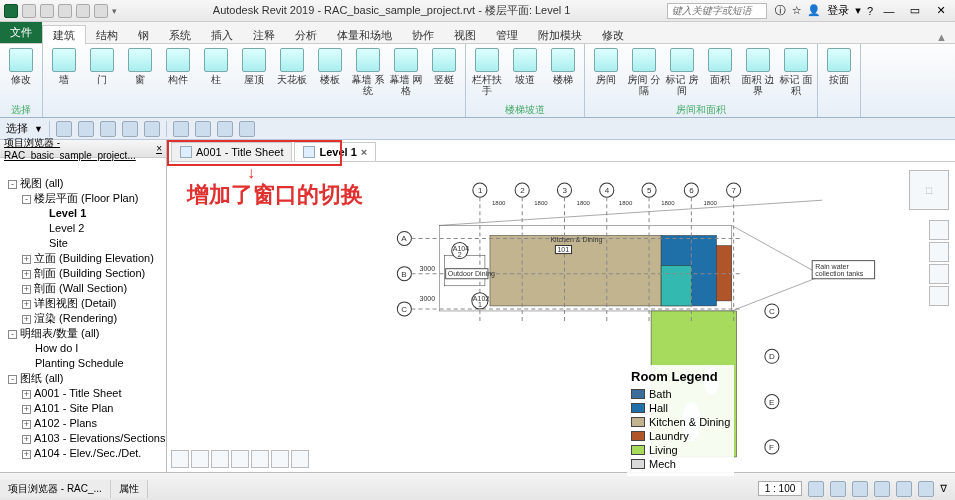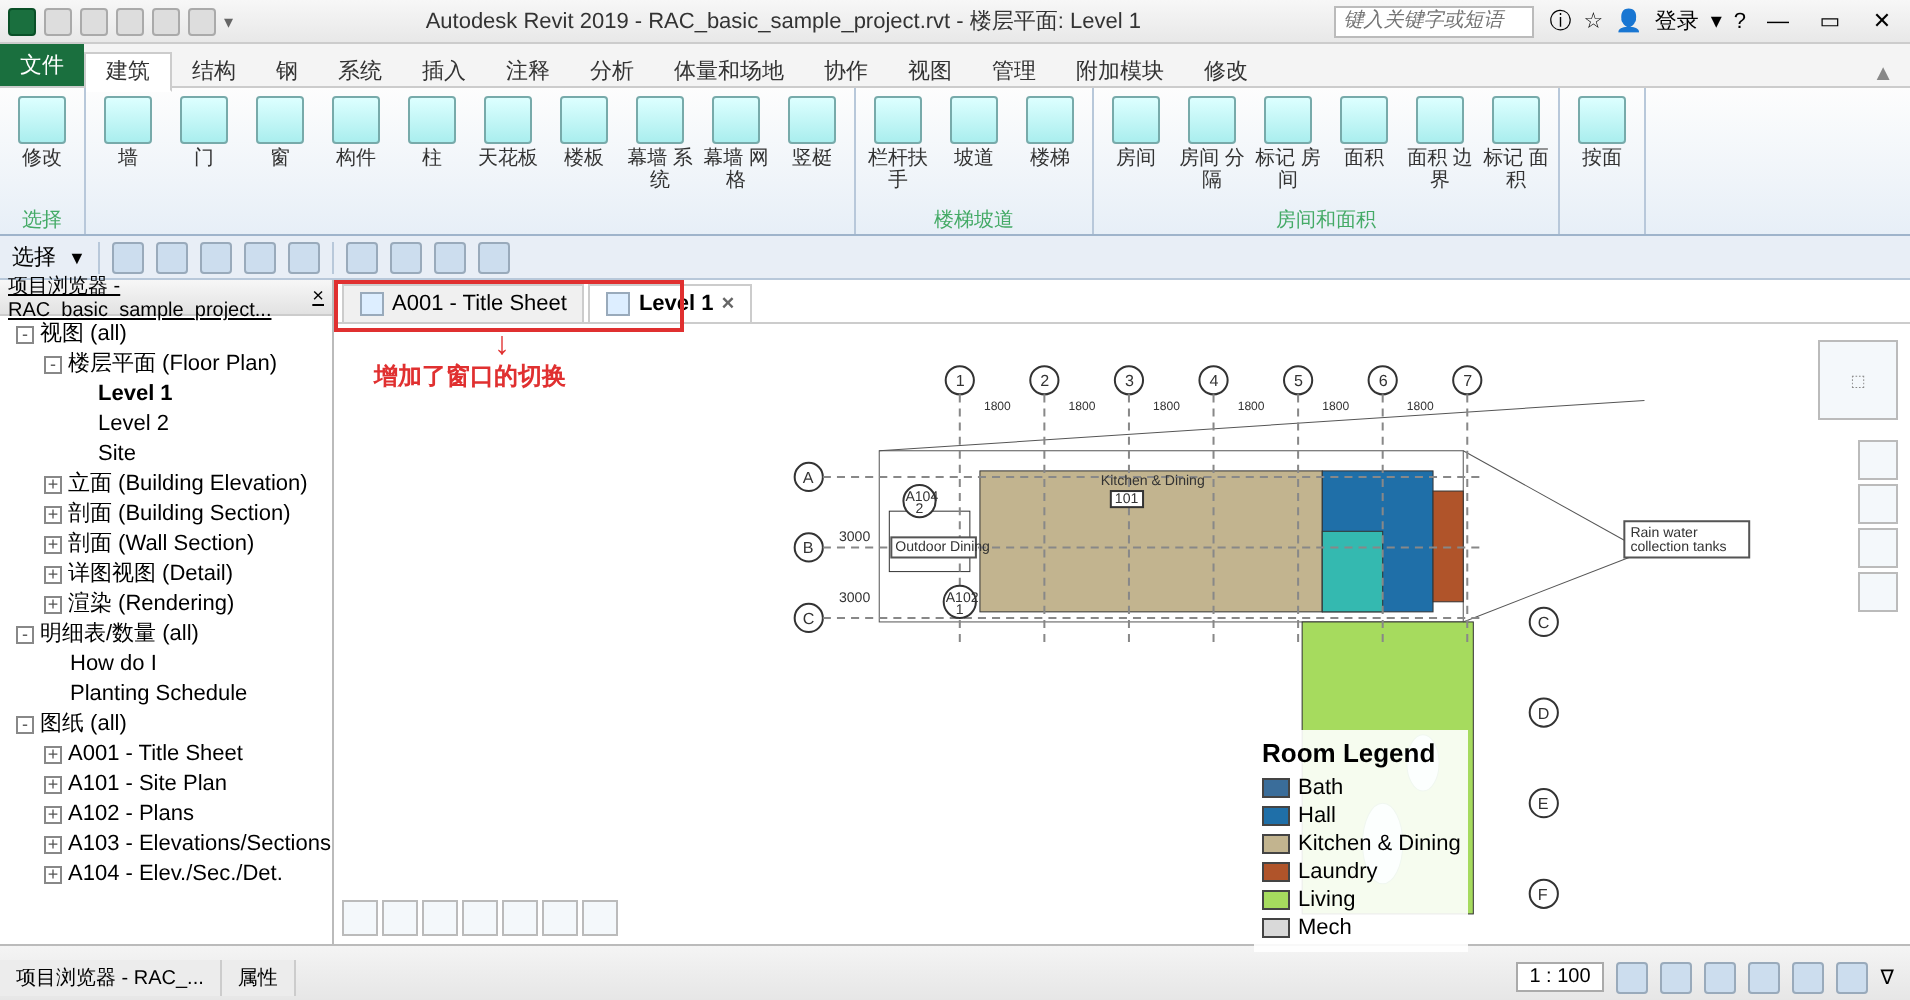--- a/index.html
+++ b/index.html
@@ -21,31 +21,31 @@
 .rg-item { display: flex; flex-direction: column; align-items: center; justify-content: flex-start; width: 34px; cursor: pointer; }
 .rg-item .ico { width: 24px; height: 24px; margin-top: 2px; border: 1px solid #7aa; background: linear-gradient(#dff,#aee); border-radius: 2px; }
 .rg-item .lbl { font-size: 10px; text-align: center; line-height: 11px; margin-top: 2px; color: #333; }
 .rg-title { font-size: 10px; color: #4a6; text-align: center; height: 14px; }
 .options-bar { height: 22px; background: #e8eef6; border-bottom: 1px solid #b8c8da; display: flex; align-items: center; padding: 0 6px; gap: 6px; font-size: 11px; }
 .options-bar .sep { width: 1px; height: 16px; background: #b8c8da; }
 .small-ico { width: 16px; height: 16px; background: #cde; border: 1px solid #9ab; border-radius: 2px; }
 .main { display: flex; height: 332px; }
 .browser { width: 167px; border-right: 1px solid #bbb; display: flex; flex-direction: column; }
 .browser-title { height: 18px; background: linear-gradient(#f7f7f7,#e2e2e2); border-bottom: 1px solid #ccc; padding: 2px 4px; font-size: 10px; display: flex; justify-content: space-between; align-items: center; text-decoration: underline; }
-.tree { flex: 1; overflow: auto; padding: 2px 2px; font-size: 11px; }
+.tree { flex: 1; overflow: auto; padding: 18px 2px; font-size: 11px; }
 .tree-node { white-space: nowrap; line-height: 15px; cursor: pointer; }
 .tree-toggle { display: inline-block; width: 9px; height: 9px; border: 1px solid #888; text-align: center; line-height: 7px; font-size: 9px; margin-right: 3px; color: #555; }
 .tree-node.bold { font-weight: bold; }
 .canvas-area { flex: 1; position: relative; background: #fff; }
 .doc-tabs { height: 22px; display: flex; align-items: end; padding-left: 4px; gap: 0; border-bottom: 1px solid #ccc; }
 .doc-tab { display: flex; align-items: center; gap: 4px; padding: 3px 8px; border: 1px solid #ccc; border-bottom: none; background: #f0f0f0; font-size: 11px; cursor: pointer; margin-right: 2px; }
 .doc-tab.active { background: #fff; font-weight: bold; }
 .doc-tab .close { color: #666; cursor: pointer; }
 .annotation-box { position: absolute; border: 2px solid #e03030; }
-.annotation-text { position: absolute; color: #e03030; font-family: "SimSun", serif; font-size: 12px; font-weight: bold; }
+.annotation-text { position: absolute; color: #e03030; font-family: "SimSun", serif; font-size: 22px; font-weight: bold; }
 .annotation-arrow { position: absolute; color: #e03030; font-size: 16px; }
 .drawing { position: absolute; left: 180px; top: 30px; right: 20px; bottom: 10px; }
 .drawing svg { width: 100%; height: 100%; }
 .navcube { position: absolute; right: 6px; top: 30px; width: 40px; height: 40px; border: 1px solid #bbb; background: #f4f8fb; display:flex; align-items:center; justify-content:center; font-size:8px; color:#888; }
 .nav-strip { position: absolute; right: 6px; top: 80px; width: 20px; display:flex; flex-direction:column; gap:2px; }
 .nav-strip div { width:20px; height:20px; border:1px solid #bbb; background:#f4f8fb; cursor:pointer; }
 .statusbar { height: 32px; background: linear-gradient(#f4f4f4,#e4e4e4); border-top: 1px solid #bbb; display: flex; align-items: center; font-size: 10px; }
 .status-tab { padding: 2px 8px; border-right: 1px solid #ccc; background:#ececec; }
 .status-right { margin-left: auto; display: flex; align-items: center; gap: 6px; padding-right: 8px; }
 .status-scale { border: 1px solid #aaa; padding: 1px 6px; background: #fff; }
@@ -114,20 +114,24 @@
           <div class="ico"></div>
           <div class="lbl">窗</div>
         </div>
         <div class="rg-item">
           <div class="ico"></div>
           <div class="lbl">构件</div>
         </div>
         <div class="rg-item">
           <div class="ico"></div>
           <div class="lbl">柱</div>
+        </div>
+        <div class="rg-item">
+          <div class="ico"></div>
+          <div class="lbl">屋顶</div>
         </div>
         <div class="rg-item">
           <div class="ico"></div>
           <div class="lbl">天花板</div>
         </div>
         <div class="rg-item">
           <div class="ico"></div>
           <div class="lbl">楼板</div>
         </div>
         <div class="rg-item">

